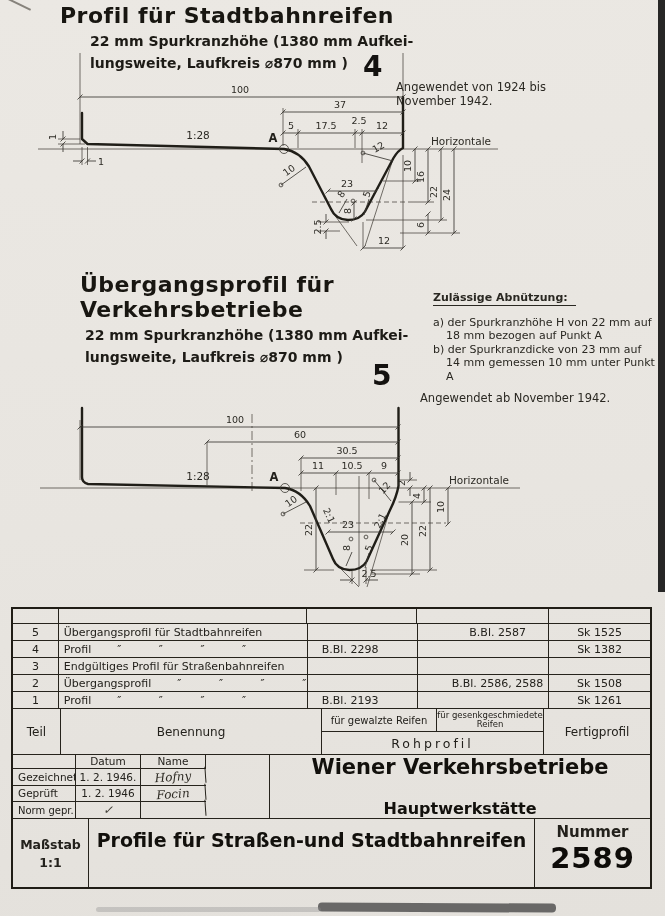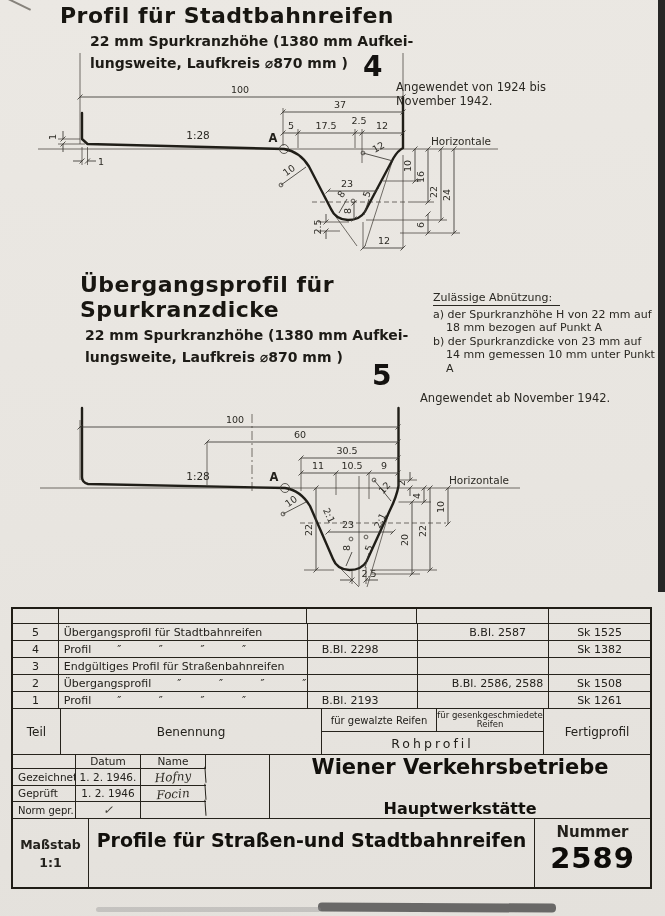--- a/index.html
+++ b/index.html
@@ -9,21 +9,21 @@
     font-family:"DejaVu Sans",sans-serif;color:#23211c;
   }
   .abs{position:absolute;}
   .ctr{text-align:left;}
   .b{font-weight:bold;}
   .title-main{font-size:22px;font-weight:bold;letter-spacing:.5px;color:#181611;}
   .title-sub{font-size:14px;font-weight:bold;color:#1d1b16;}
   .fig-num{font-size:28px;font-weight:bold;color:#141210;}
   .note{font-size:11.5px;line-height:13.5px;color:#2a2822;}
   .wear{font-size:11px;line-height:13.5px;color:#2a2822;}
-  .wear .wt{font-weight:normal;border-bottom:1.4px solid #2a2822;padding-right:8px;display:inline-block;margin-bottom:2px;}
+  .wear .wt{font-weight:bold;border-bottom:1.4px solid #2a2822;padding-right:8px;display:inline-block;margin-bottom:10px;}
   .wear .cont{padding-left:13px;}
   svg text{font-family:"DejaVu Sans",sans-serif;}
   .dt{font-size:9.5px;fill:#2c2a24;}
   .lbl{font-size:10.5px;fill:#2c2a24;}
   .lblA{font-size:11.5px;font-weight:bold;fill:#23211c;}
   .ln{stroke:#45423b;stroke-width:.75;fill:none;}
   .dim{stroke:#3a3731;stroke-width:.85;fill:none;}
   .dash{stroke:#45423b;stroke-width:.75;fill:none;stroke-dasharray:5 3;}
   .dashdot{stroke:#55524a;stroke-width:.8;fill:none;stroke-dasharray:9 3 2 3;}
   .prof{stroke:#201e18;stroke-width:2.4;fill:none;stroke-linejoin:round;stroke-linecap:round;}
@@ -128,21 +128,21 @@
     <text class="dt" x="424" y="132" text-anchor="middle" transform="rotate(-90 424 132)">16</text>
     <text class="dt" x="437" y="147" text-anchor="middle" transform="rotate(-90 437 147)">22</text>
     <text class="dt" x="450" y="150" text-anchor="middle" transform="rotate(-90 450 150)">24</text>
     <text class="dt" x="424" y="180" text-anchor="middle" transform="rotate(-90 424 180)">6</text>
     <text class="lbl" x="198" y="94" text-anchor="middle">1:28</text>
     <text class="lblA" x="273" y="97" text-anchor="middle">A</text>
     <text class="lbl" x="461" y="100" text-anchor="middle">Horizontale</text>
   </svg>
 
   <div class="abs ctr title-main" style="left:80px;top:272px;width:360px;">Übergangsprofil für</div>
-  <div class="abs ctr title-main" style="left:80px;top:297px;width:360px;">Spurkranzdicke</div>
+  <div class="abs ctr title-main" style="left:80px;top:297px;width:360px;">Verkehrsbetriebe</div>
   <div class="abs ctr title-sub" style="left:85px;top:327px;width:350px;">22 mm Spurkranzhöhe (1380 mm Aufkei-</div>
   <div class="abs ctr title-sub" style="left:85px;top:349px;width:350px;">lungsweite, Laufkreis ⌀870 mm )</div>
   <div class="abs fig-num" style="left:372px;top:359px;">5</div>
 
   <div class="abs wear" style="left:433px;top:291px;width:230px;">
     <div class="wt">Zulässige Abnützung:</div>
     <div>a) der Spurkranzhöhe H von 22 mm auf</div>
     <div class="cont">18 mm bezogen auf Punkt A</div>
     <div>b) der Spurkranzdicke von 23 mm auf</div>
     <div class="cont">14 mm gemessen 10 mm unter Punkt A</div>

